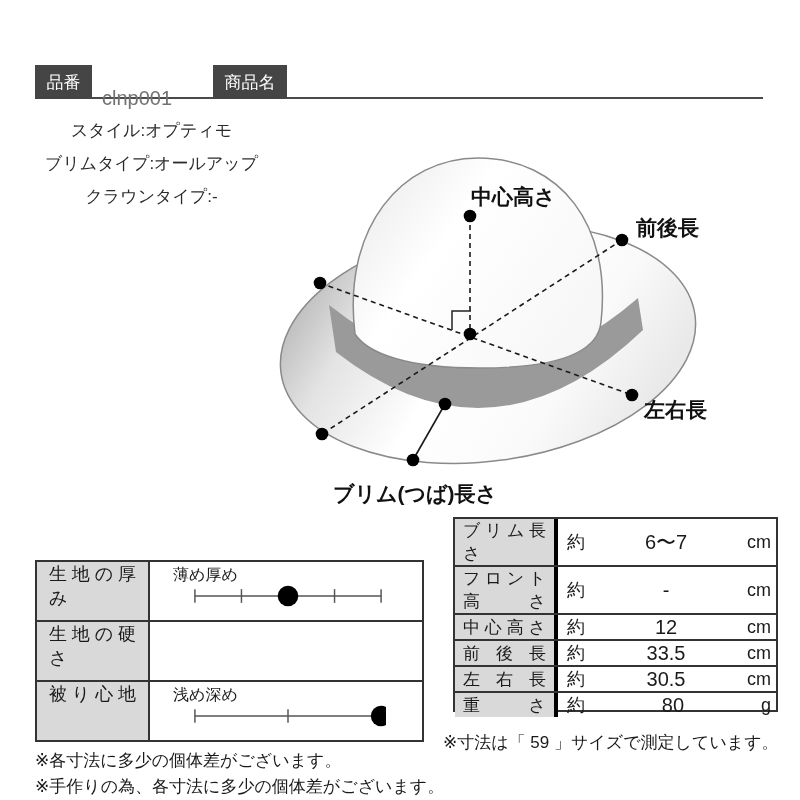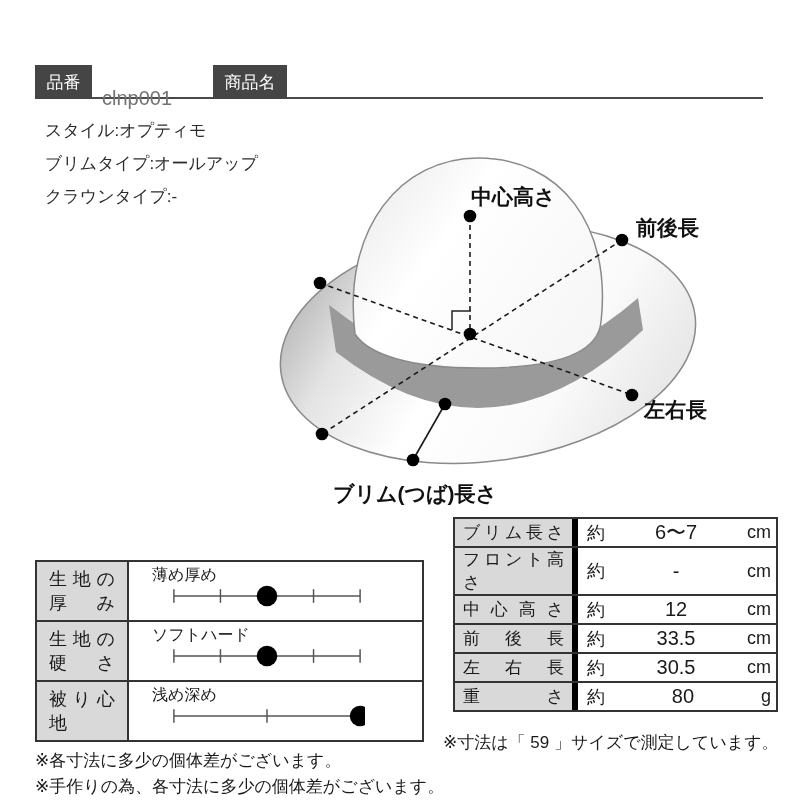--- a/index.html
+++ b/index.html
@@ -12,45 +12,45 @@
   .badge { position:absolute; top:53px; height:34px; background:#454545; color:#fff;
            font-size:17px; display:flex; align-items:center; justify-content:center; z-index:2; }
   .badge.b1 { left:35px; width:57px; }
   .badge.b2 { left:213px; width:74px; }
   .hdr-val { position:absolute; top:69px; height:34px; line-height:34px; font-size:20px; color:#737373; }
   .hdr-val.v1 { left:102px; }
   .hdr-val.v2 { left:295px; }
 
   
   .specs { position:absolute; left:45px; top:102px; font-size:17px; color:#2b2b2b; }
-  .specs div { height:33px; line-height:33px; }
+  .specs div { height:33px; line-height:33px;text-align:center; }
 
   
   .hat-svg { position:absolute; left:260px; top:140px; width:460px; height:360px; }
   .hat-label { font-size:21px; font-weight:bold; fill:#111; }
 
   
   .attr-table { position:absolute; left:35px; top:548px; width:389px; height:182px;
                 border:2px solid #333; display:flex; flex-direction:column; }
   .arow { flex:1; display:flex; border-top:2px solid #333; }
   .arow:first-child { border-top:none; }
-  .alabel { width:92px; background:#d9d9d9; border-right:2px solid #333;
-            font-size:18px; color:#1a1a1a; display:flex; align-items:center; }
+  .alabel { width:113px; background:#d9d9d9; border-right:2px solid #333;
+            font-size:18px; color:#1a1a1a; display:flex; }
   .alabel span { display:block; width:100%; padding:0 12px; text-align:justify; text-align-last:justify; }
   .acell { flex:1; padding-top:4px; }
   .slider-ends { display:flex; justify-content:flex-start; padding:0 20px 0 23px;
                  font-size:16px; color:#1a1a1a; line-height:17px; }
   .slider { display:block; margin-left:40px; width:196px; height:26px; }
 
   
   .meas-table { position:absolute; left:453px; top:505px; width:325px; height:195px;
                 border:2px solid #333; display:flex; flex-direction:column; }
   .mrow { flex:1; display:flex; border-top:2px solid #333; }
   .mrow:first-child { border-top:none; }
-  .mlabel { width:123px; background:#d9d9d9; border-right:6px solid #000000; font-size:17px; color:#1a1a1a;
+  .mlabel { width:103px; background:#d9d9d9; border-right:4px solid #000000; font-size:17px; color:#1a1a1a;
             display:flex; align-items:center; }
   .mlabel span { display:block; width:100%; padding:0 8px; text-align:justify; text-align-last:justify; }
   .mval { flex:1; display:flex; align-items:center; font-size:18px; color:#1a1a1a; }
   .mval .approx { padding-left:9px; }
   .mval .num { flex:1; text-align:center; font-size:20px; }
   .mval .unit { padding-right:5px;text-align:right; }
 
   
   .notes-left { position:absolute; left:35px; top:736px; font-size:17px; color:#1a1a1a; }
   .notes-left div { height:26px; line-height:26px; }
@@ -142,35 +142,20 @@
             <line x1="147.5" y1="6" x2="147.5" y2="20" stroke="#555" stroke-width="1.5"></line>
             <line x1="195" y1="6" x2="195" y2="20" stroke="#555" stroke-width="1.5"></line>
             <circle cx="100" cy="13" r="10.5" fill="#000"></circle>
           </svg>
       </div>
     </div>
     <div class="arow">
       <div class="alabel">
         <span>生地の硬さ</span>
       </div>
-      <div class="acell">
-        <div class="slider-ends">
-          <span>ソフト</span>
-          <span>ハード</span>
-        </div>
-        <svg class="slider" viewBox="0 0 200 26">
-            <line x1="5" y1="13" x2="195" y2="13" stroke="#555" stroke-width="1.5"></line>
-            <line x1="5" y1="6" x2="5" y2="20" stroke="#555" stroke-width="1.5"></line>
-            <line x1="52.5" y1="6" x2="52.5" y2="20" stroke="#555" stroke-width="1.5"></line>
-            <line x1="100" y1="6" x2="100" y2="20" stroke="#555" stroke-width="1.5"></line>
-            <line x1="147.5" y1="6" x2="147.5" y2="20" stroke="#555" stroke-width="1.5"></line>
-            <line x1="195" y1="6" x2="195" y2="20" stroke="#555" stroke-width="1.5"></line>
-            <circle cx="100" cy="13" r="10.5" fill="#000"></circle>
-          </svg>
-      </div>
     </div>
     <div class="arow">
       <div class="alabel">
         <span>被り心地</span>
       </div>
       <div class="acell">
         <div class="slider-ends">
           <span>浅め</span>
           <span>深め</span>
         </div>

